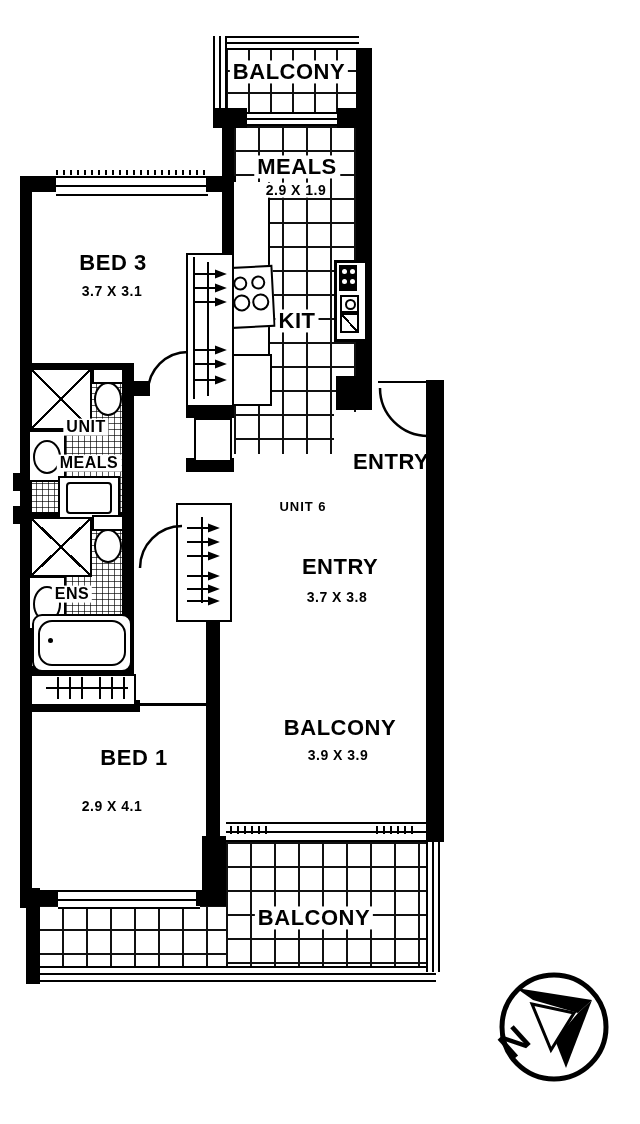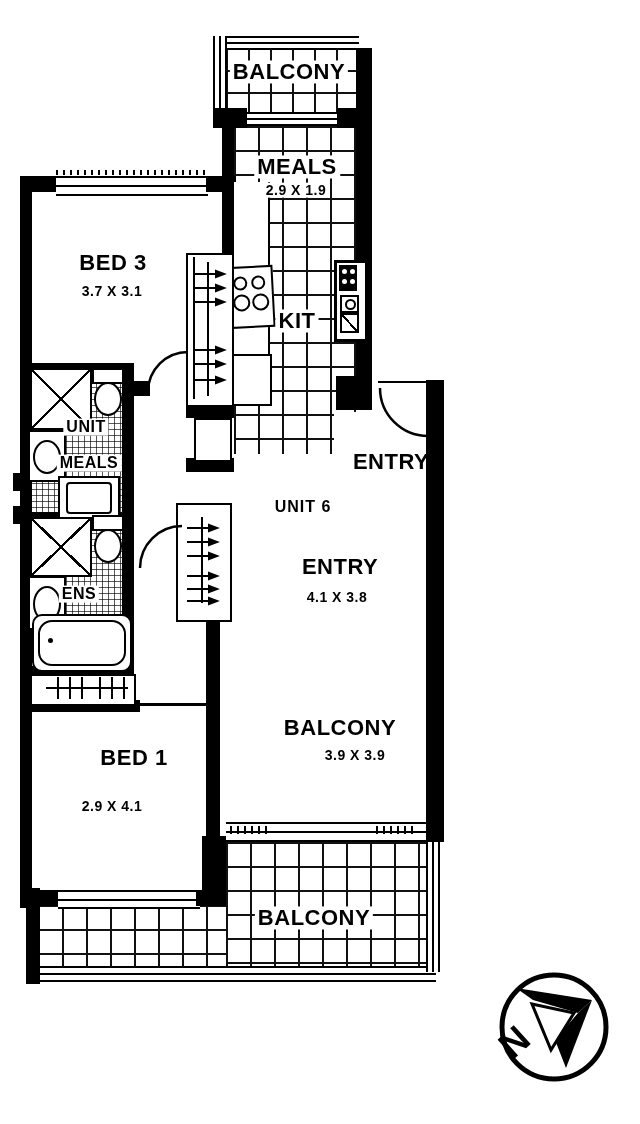--- a/index.html
+++ b/index.html
@@ -25,21 +25,21 @@
   .box{position:absolute;background:#fff;border:2px solid #000;}
   .oval{position:absolute;background:#fff;border:2px solid #000;border-radius:50%;}
   .xbox{position:absolute;border:2px solid #000;background-color:#fff;
     background-image:
       linear-gradient(to top right,transparent calc(50% - 1.2px),#000 calc(50% - 1.2px) calc(50% + 1.2px),transparent calc(50% + 1.2px)),
       linear-gradient(to bottom right,transparent calc(50% - 1.2px),#000 calc(50% - 1.2px) calc(50% + 1.2px),transparent calc(50% + 1.2px));}
   .dash-h{position:absolute;background:repeating-linear-gradient(90deg,#000 0 2px,transparent 2px 7px);}
   .lbl{position:absolute;transform:translate(-50%,-50%);font-weight:bold;font-size:22px;
        letter-spacing:.5px;white-space:nowrap;line-height:1.05;}
   .lbl-sm{font-size:14px;}
-  .lbl-lg{font-size:16px;letter-spacing:1px;}
+  .lbl-lg{font-size:13px;letter-spacing:1px;}
   .bgw{background:#fff;padding:0 3px;}
   svg{position:absolute;left:0;top:0;}
 </style>
 </head>
 <body>
 
 <div id="canvas">
 
   <div class="t-lg" style="left:226px;top:48px;width:130px;height:64px;"></div>
   <div class="t-md" style="left:234px;top:126px;width:122px;height:328px;"></div>
@@ -197,21 +197,21 @@
   <div class="lbl bgw" style="left:297px;top:167px;">MEALS</div>
   <div class="lbl lbl-sm bgw" style="left:296px;top:190px;">2.9 X 1.9</div>
   <div class="lbl" style="left:113px;top:263px;">BED 3</div>
   <div class="lbl lbl-sm" style="left:112px;top:291px;">3.7 X 3.1</div>
   <div class="lbl bgw" style="left:297px;top:321px;">KIT</div>
   <div class="lbl bgw" style="left:86px;top:427px;font-size:16px;">UNIT</div>
   <div class="lbl bgw" style="left:89px;top:463px;font-size:16px;">MEALS</div>
   <div class="lbl" style="left:391px;top:462px;">ENTRY</div>
   <div class="lbl lbl-lg" style="left:303px;top:507px;">UNIT 6</div>
   <div class="lbl" style="left:340px;top:567px;">ENTRY</div>
-  <div class="lbl lbl-sm" style="left:337px;top:597px;">4.1 X 3.8</div>
-  <div class="lbl bgw" style="left:79px;top:594px;font-size:16px;">ENS</div>
+  <div class="lbl lbl-sm" style="left:337px;top:597px;">3.7 X 3.8</div>
+  <div class="lbl bgw" style="left:72px;top:594px;font-size:16px;">ENS</div>
   <div class="lbl" style="left:340px;top:728px;">BALCONY</div>
-  <div class="lbl lbl-sm" style="left:338px;top:755px;margin-left:17px;">3.9 X 3.9</div>
+  <div class="lbl lbl-sm" style="left:338px;top:755px;">3.9 X 3.9</div>
   <div class="lbl" style="left:113px;top:758px;padding-left:42px;">BED 1</div>
   <div class="lbl lbl-sm" style="left:112px;top:806px;">2.9 X 4.1</div>
   <div class="lbl bgw" style="left:314px;top:918px;">BALCONY</div>
 
 </div>
 
 </body></html>

